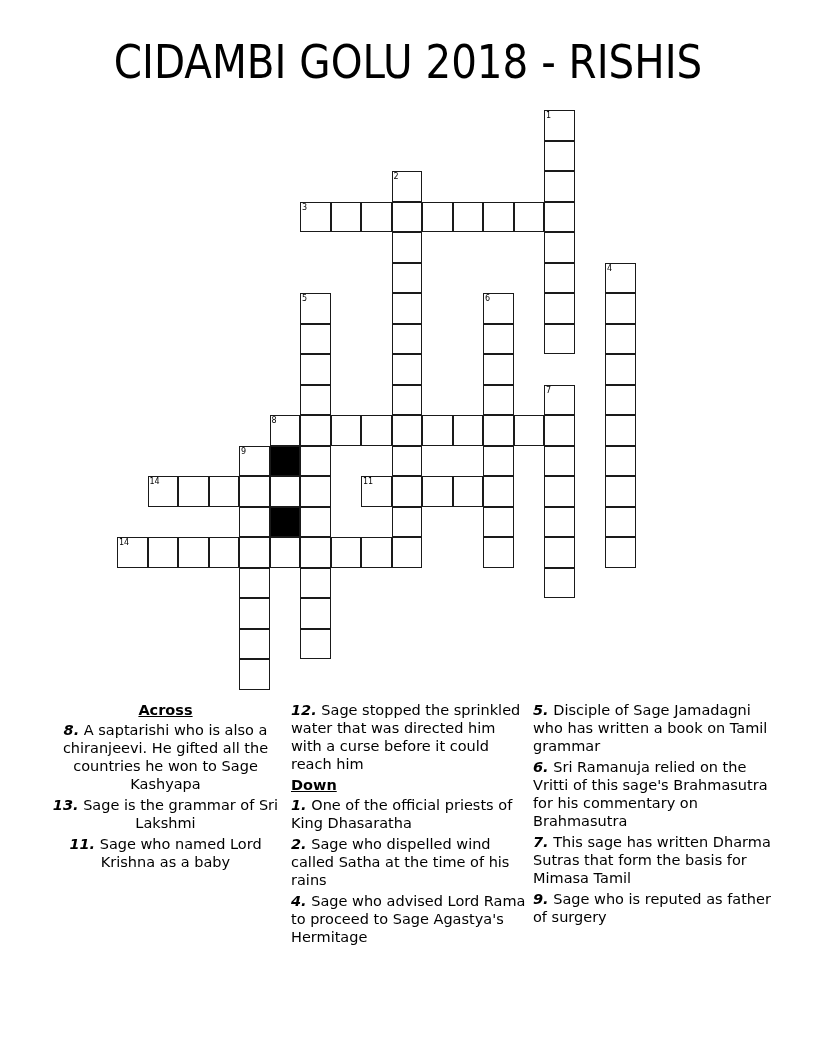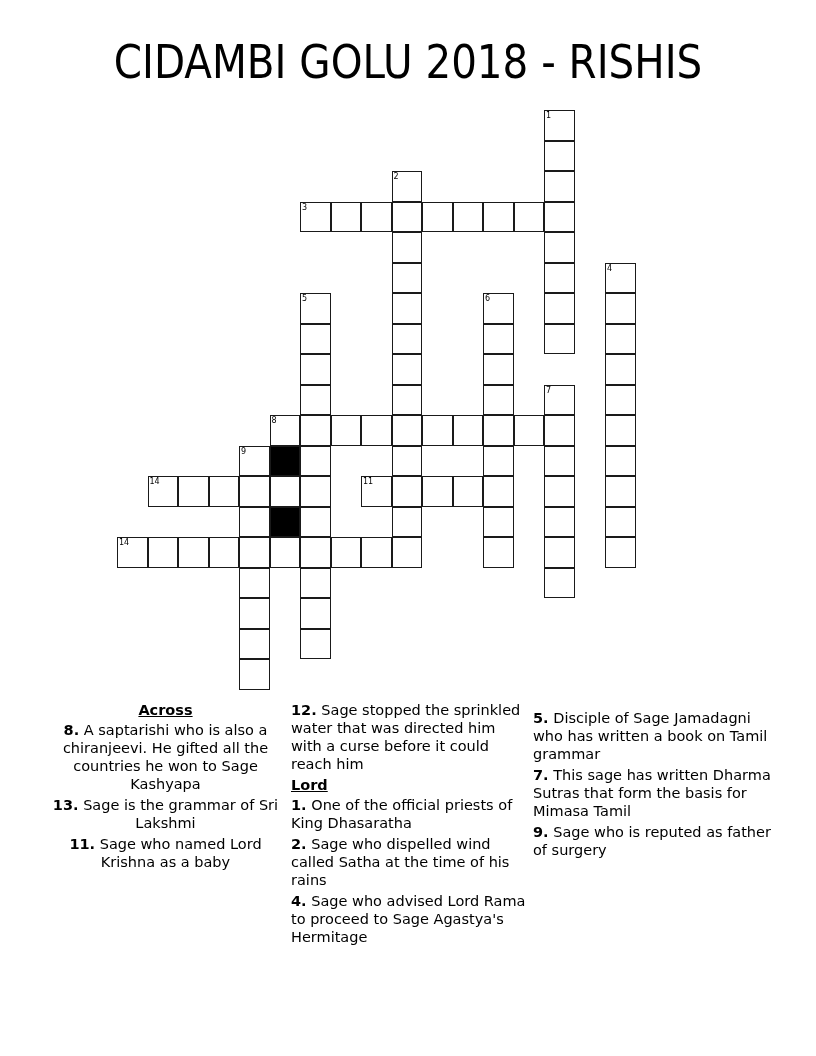--- a/index.html
+++ b/index.html
@@ -11,24 +11,24 @@
   .grid { position: absolute; left: 0; top: 0; width: 816px; height: 700px; }
   .cell { position: absolute; width: 30.5px; height: 30.5px; box-sizing: border-box;
           border: 1.6px solid #1a1a1a; background: #fff; }
   .cell.black { background: #000; }
   .cell .num { position: absolute; left: 1px; top: 0px; font-size: 8px; line-height: 9px;
                font-family: "DejaVu Sans", sans-serif; }
   .clues { position: absolute; top: 701px; font-size: 14.5px; line-height: 18px;
            font-family: "DejaVu Sans", sans-serif; }
   .col1 { left: 48px; width: 235px; text-align: center; }
   .col2 { left: 291px; width: 235px; }
-  .col3 { left: 533px; width: 240px; margin-top: 8px; }
+  .col3 { left: 533px; width: 240px; }
   .heading { text-decoration: underline; font-weight: bold; margin-bottom: 2px; }
   .clue { margin-bottom: 3px; }
-  .clue b { font-weight: bold; }
+  .clue b { font-weight: bold; font-style: italic; }
 </style>
 </head>
 <body>
 
 <div class="title">CIDAMBI GOLU 2018 - RISHIS</div>
 
 <div class="grid" id="grid">
     <div class="cell" style="left: 544px; top: 110px;">
       <span class="num">1</span>
     </div>
@@ -153,23 +153,24 @@
 
 <div class="clues col1">
   <div class="heading">Across</div>
   <div class="clue"><b>8.</b> <span>A saptarishi who is also a chiranjeevi. He gifted all the countries he won to Sage Kashyapa</span></div>
   <div class="clue"><b>13.</b> <span>Sage is the grammar of Sri Lakshmi</span></div>
   <div class="clue"><b>11.</b> <span>Sage who named Lord Krishna as a baby</span></div>
 </div>
 
 <div class="clues col2">
   <div class="clue"><b>12.</b> <span>Sage stopped the sprinkled water that was directed him with a curse before it could reach him</span></div>
-  <div class="heading">Lord</div>
+  <div class="heading">Down</div>
   <div class="clue"><b>1.</b> <span>One of the official priests of King Dhasaratha</span></div>
   <div class="clue"><b>2.</b> <span>Sage who dispelled wind called Satha at the time of his rains</span></div>
   <div class="clue"><b>4.</b> <span>Sage who advised Lord Rama to proceed to Sage Agastya's Hermitage</span></div>
 </div>
 
 <div class="clues col3">
   <div class="clue"><b>5.</b> <span>Disciple of Sage Jamadagni who has written a book on Tamil grammar</span></div>
+  <div class="clue"><b>6.</b> <span>Sri Ramanuja relied on the Vritti of this sage's Brahmasutra for his commentary on Brahmasutra</span></div>
   <div class="clue"><b>7.</b> <span>This sage has written Dharma Sutras that form the basis for Mimasa Tamil</span></div>
   <div class="clue"><b>9.</b> <span>Sage who is reputed as father of surgery</span></div>
 </div>
 
 </body></html>

